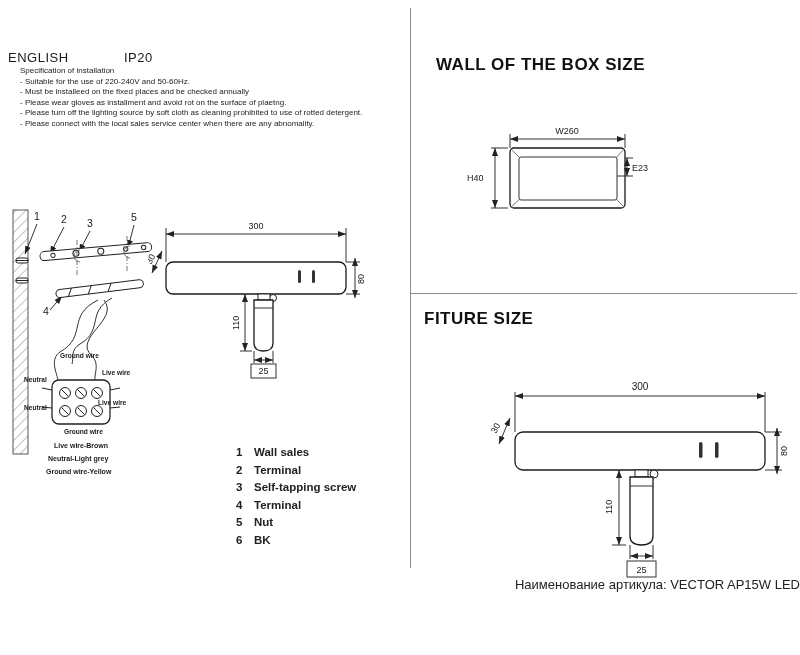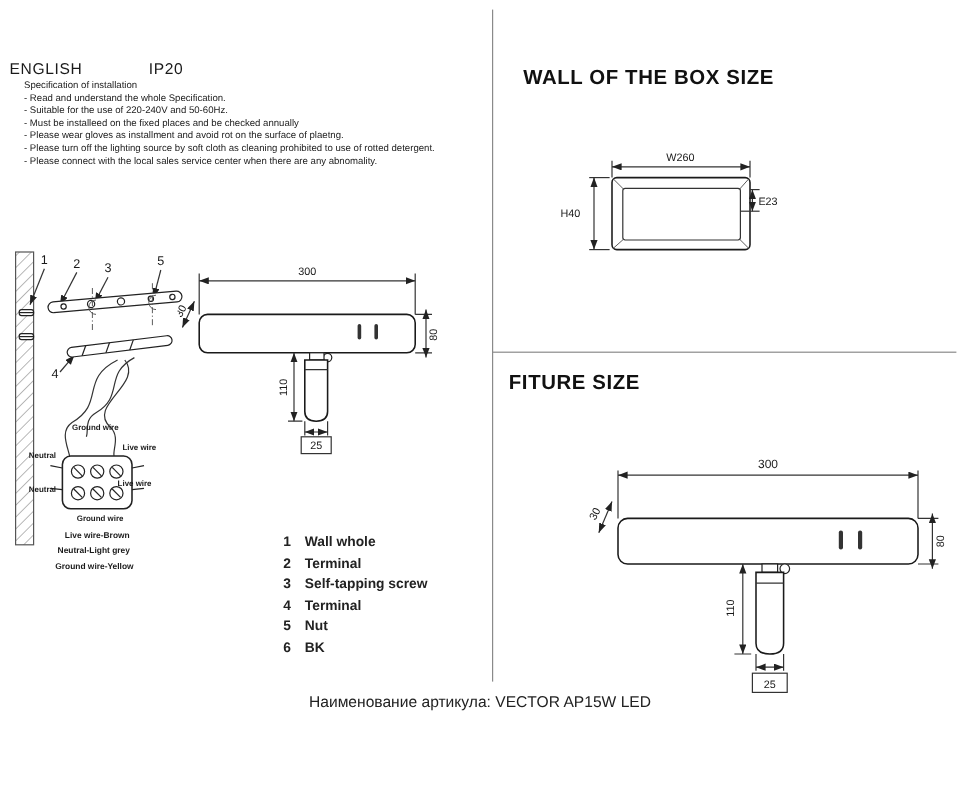--- a/index.html
+++ b/index.html
@@ -11,21 +11,21 @@
   .spec{left:8px;top:66px;width:420px;font-size:8px;line-height:10.6px;color:#222;margin-left:12px;}
   .spec-title{margin-bottom:0px;}
   .divider-v{left:410px;top:8px;width:1px;height:560px;background:#8a8a8a;}
   .divider-h{left:410px;top:293px;width:387px;height:1px;background:#8a8a8a;}
   .section-title{font-size:17px;font-weight:bold;letter-spacing:0.5px;color:#111;}
   .title-wallbox{left:436px;top:55px;}
   .title-fixture{left:424px;top:309px;}
   .parts{left:236px;top:444px;}
   .part-row{display:flex;font-weight:bold;font-size:11.5px;line-height:17.5px;color:#222;}
   .part-num{width:18px;}
-  .footer{left:0;top:577px;width:800px;text-align:center;font-size:13px;color:#222;}
+  .footer{left:0;top:577px;width:800px;text-align:right;font-size:13px;color:#222;}
   svg text{font-family:"Liberation Sans",sans-serif;fill:#1a1a1a;}
   .t-callout{font-size:10.5px;}
   .t-wire{font-size:6.6px;font-weight:bold;}
   .t-legend{font-size:7px;font-weight:bold;}
   .t-dim{font-size:9px;}
   .t-dim-lg{font-size:10px;}
   .ln{stroke:#333;stroke-width:1;fill:none;}
   .ln-thin{stroke:#555;stroke-width:0.8;fill:none;}
   .body-shape{fill:#fff;stroke:#1a1a1a;stroke-width:1.3;}
   .part-shape{fill:#fff;stroke:#222;stroke-width:1;}
@@ -33,21 +33,20 @@
 </head>
 <body>
 
 <div class="page">
 
   <div class="abs header-lang">ENGLISH</div>
   <div class="abs header-ip">IP20</div>
 
   <div class="abs spec">
     <div class="spec-title">Specification of installation</div>
-    <div class="spec-line">- Read and understand the whole Specification.</div>
     <div class="spec-line">- Suitable for the use of 220-240V and 50-60Hz.</div>
     <div class="spec-line">- Must be installeed on the fixed places and be checked annually</div>
     <div class="spec-line">- Please wear gloves as installment and avoid rot on the surface of plaetng.</div>
     <div class="spec-line">- Please turn off the lighting source by soft cloth as cleaning prohibited to use of rotted detergent.</div>
     <div class="spec-line">- Please connect with the local sales service center when there are any abnomality.</div>
   </div>
 
   <svg class="abs" style="left:0px;top:196px;" width="252" height="312" viewBox="0 0 252 312">
     <defs>
       <pattern id="hatch1" width="7" height="7" patternUnits="userSpaceOnUse" patternTransform="rotate(45)">
@@ -187,21 +186,21 @@
       <line x1="125" y1="141" x2="125" y2="153"></line>
       <line x1="106" y1="150" x2="125" y2="150" marker-start="url(#arr2)" marker-end="url(#arr2)"></line>
       <rect x="103" y="154" width="25" height="14" fill="#fff"></rect>
     </g>
     <text class="t-dim" x="115.5" y="164" text-anchor="middle">25</text>
   </svg>
 
   <div class="abs parts">
     <div class="part-row">
       <span class="part-num">1</span>
-      <span class="part-label">Wall whole</span>
+      <span class="part-label">Wall sales</span>
     </div>
     <div class="part-row">
       <span class="part-num">2</span>
       <span class="part-label">Terminal</span>
     </div>
     <div class="part-row">
       <span class="part-num">3</span>
       <span class="part-label">Self-tapping screw</span>
     </div>
     <div class="part-row">

